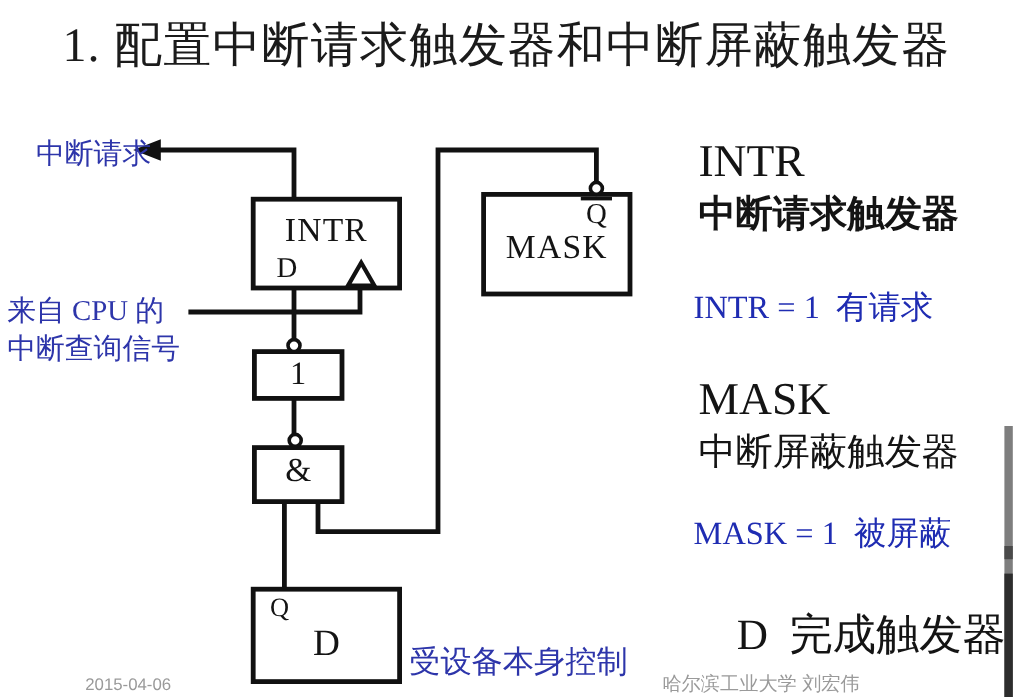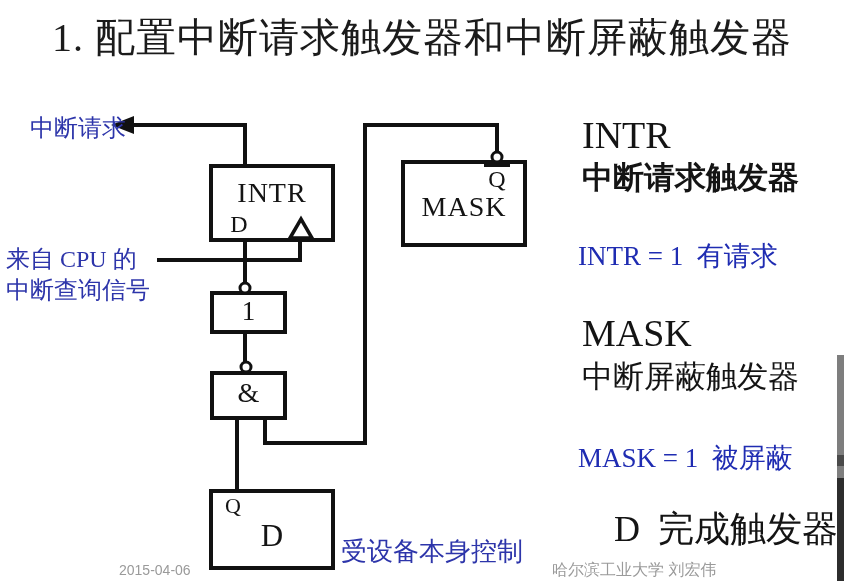--- a/index.html
+++ b/index.html
@@ -28,21 +28,20 @@
 
   .note{position:absolute;left:582px;}
   .note-name{font-size:38px;color:#141414;}
   .note-desc{font-size:31px;color:#141414;}
   .note-eq{position:absolute;left:578px;font-size:27px;}
   .note-d{font-size:36px;color:#141414;white-space:pre;}
 
   .footer-date{
     position:absolute;left:71px;top:562px;font-size:14px;color:#9a9a9a;
     font-family:"Liberation Sans","DejaVu Sans",sans-serif;
-    margin-left:48px;
   }
   .footer-credit{
     position:absolute;left:552px;top:560px;font-size:16px;color:#9a9a9a;
     font-family:"Liberation Sans","DejaVu Sans",sans-serif;
   }
 
   .edge-strip{position:absolute;left:837px;top:355px;width:7px;height:226px;background:#7e7e7e;}
   .edge-strip-tick{position:absolute;left:0;top:100px;width:7px;height:11px;background:#4a4a4a;}
   .edge-strip-dark{position:absolute;left:0;top:123px;width:7px;height:103px;background:#2d2d2d;}
 </style>
@@ -101,21 +100,21 @@
 
   <div class="box-label" style="left:220px;top:493px;width:26px;font-size:22px;">Q</div>
   <div class="box-label" style="left:211px;top:518px;width:122px;font-size:31px;">D</div>
 
   <div class="note note-name" style="top:113px;">INTR</div>
   <div class="note note-desc" style="top:157px;font-weight:bold;">中断请求触发器</div>
   <div class="note-eq blue-eq" style="top:238px;">INTR = 1  有请求</div>
 
   <div class="note note-name" style="top:311px;">MASK</div>
   <div class="note note-desc" style="top:356px;">中断屏蔽触发器</div>
-  <div class="note-eq blue-eq" style="top:440px;">MASK = 1  被屏蔽</div>
+  <div class="note-eq blue-eq" style="top:426px;">MASK = 1  被屏蔽</div>
 
   <div class="note note-d" style="top:505px;margin-left:32px;">D  完成触发器</div>
 
   <div class="footer-date">2015-04-06</div>
   <div class="footer-credit">哈尔滨工业大学  刘宏伟</div>
 
   <div class="edge-strip">
     <div class="edge-strip-tick"></div>
     <div class="edge-strip-dark"></div>
   </div>

